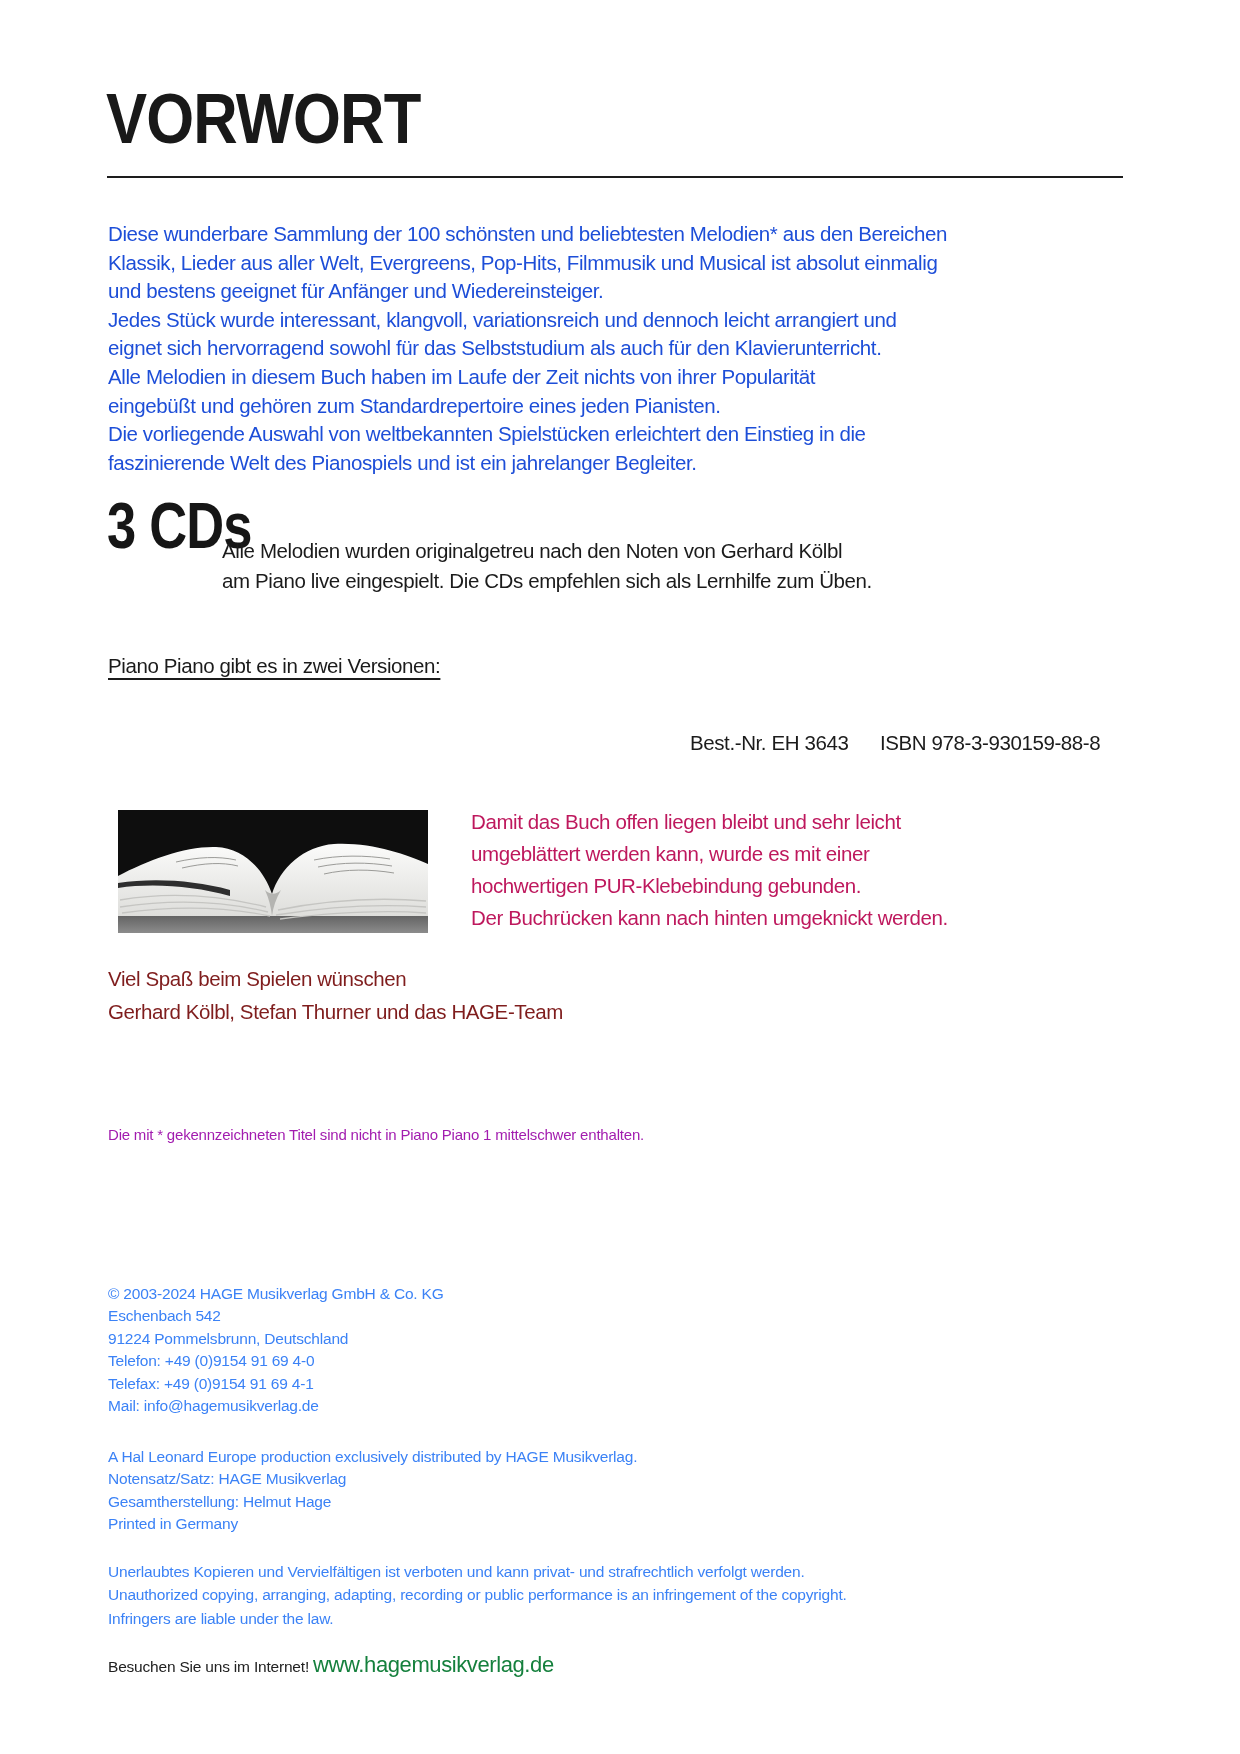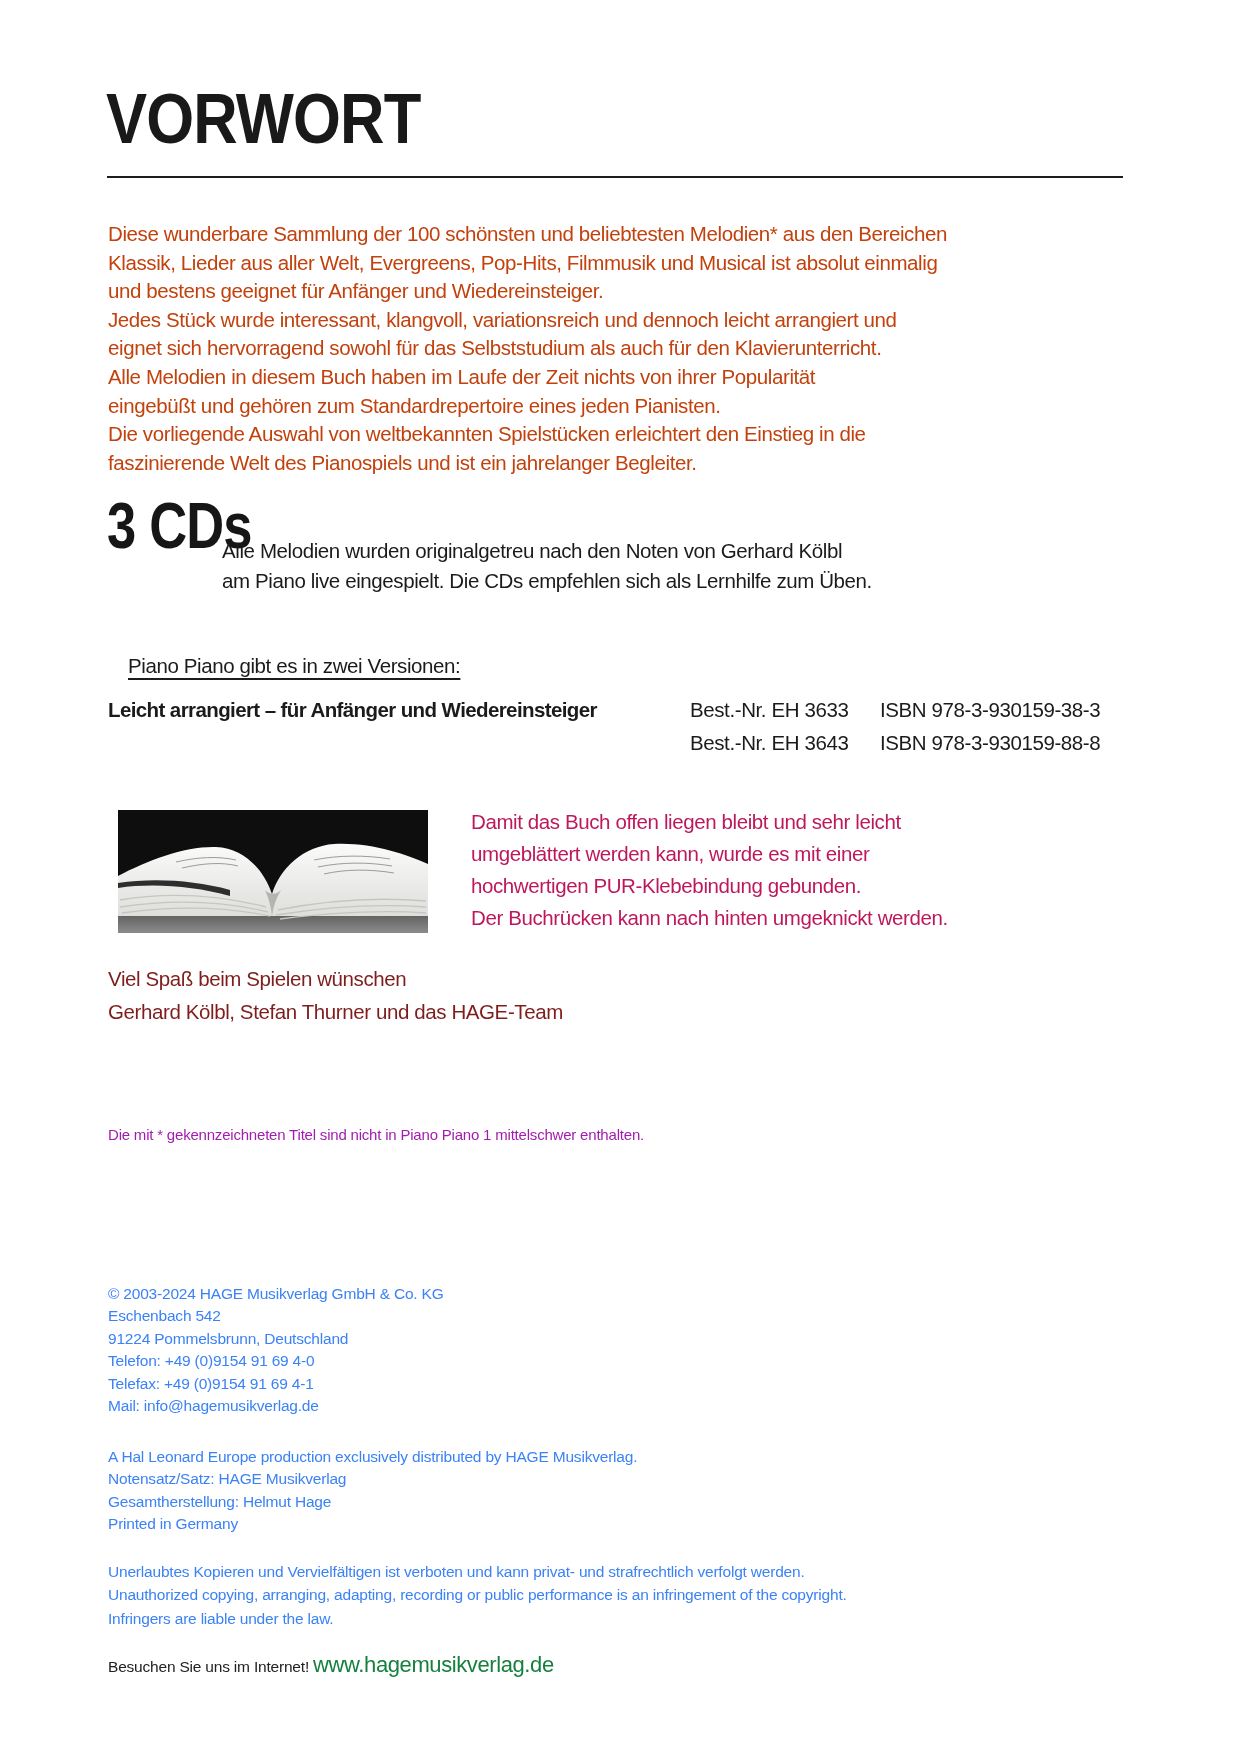--- a/index.html
+++ b/index.html
@@ -21,21 +21,21 @@
     transform:scaleX(0.88);transform-origin:left top;
     color:#191919;
   }
   .rule{
     left:107px;top:176px;width:1016px;height:2px;background:#1d1d1d;
   }
   
   .intro{
     left:108px;top:220px;width:960px;
     font-size:20.5px;line-height:28.6px;letter-spacing:-0.4px;
-    color:#c2410c;
+    color:#1d4ed8;
   }
   
   .cds-big{
     left:107px;top:496px;
     font-size:64px;font-weight:700;line-height:60px;letter-spacing:-1px;
     transform:scaleX(0.82);transform-origin:left top;
     color:#161616;
   }
   .cds-text{
     left:222px;top:500px;width:720px;
@@ -44,21 +44,20 @@
     margin-top:36px;
   }
   
   .versions-heading{
     left:108px;top:654px;
     font-size:20.5px;letter-spacing:-0.4px;
     text-decoration:underline;
     text-underline-offset:5px;
     text-decoration-thickness:1.5px;
     color:#1b1b1b;
-    margin-left:20px;
   }
   .version-row{
     left:108px;width:1020px;height:30px;
     font-size:20.5px;letter-spacing:-0.4px;color:#1b1b1b;
   }
   .version-row .vlabel{
     position:absolute;left:0;top:0;
     font-weight:700;letter-spacing:-0.6px;
   }
   .version-row .vbest{position:absolute;left:582px;top:0;}
@@ -113,25 +112,20 @@
 eingebüßt und gehören zum Standardrepertoire eines jeden Pianisten.
 Die vorliegende Auswahl von weltbekannten Spielstücken erleichtert den Einstieg in die
 faszinierende Welt des Pianospiels und ist ein jahrelanger Begleiter.</div>
 
   <div class="abs cds-big">3 CDs</div>
   <div class="abs cds-text pre">Alle Melodien wurden originalgetreu nach den Noten von Gerhard Kölbl
 am Piano live eingespielt. Die CDs empfehlen sich als Lernhilfe zum Üben.</div>
 
   <div class="abs versions-heading">Piano Piano gibt es in zwei Versionen:</div>
 
-  <div class="abs version-row row1">
-    <span class="vlabel">Leicht arrangiert – für Anfänger und Wiedereinsteiger</span>
-    <span class="vbest">Best.-Nr. EH 3633</span>
-    <span class="visbn">ISBN 978-3-930159-38-3</span>
-  </div>
   <div class="abs version-row row2">
     <span class="vbest">Best.-Nr. EH 3643</span>
     <span class="visbn">ISBN 978-3-930159-88-8</span>
   </div>
 
   <svg class="abs photo" viewBox="0 0 310 123" width="310" height="123" role="img">
     <defs>
       <linearGradient id="floor" x1="0" y1="0" x2="0" y2="1">
         <stop offset="0" stop-color="#474747"></stop>
         <stop offset="1" stop-color="#8c8c8c"></stop>

